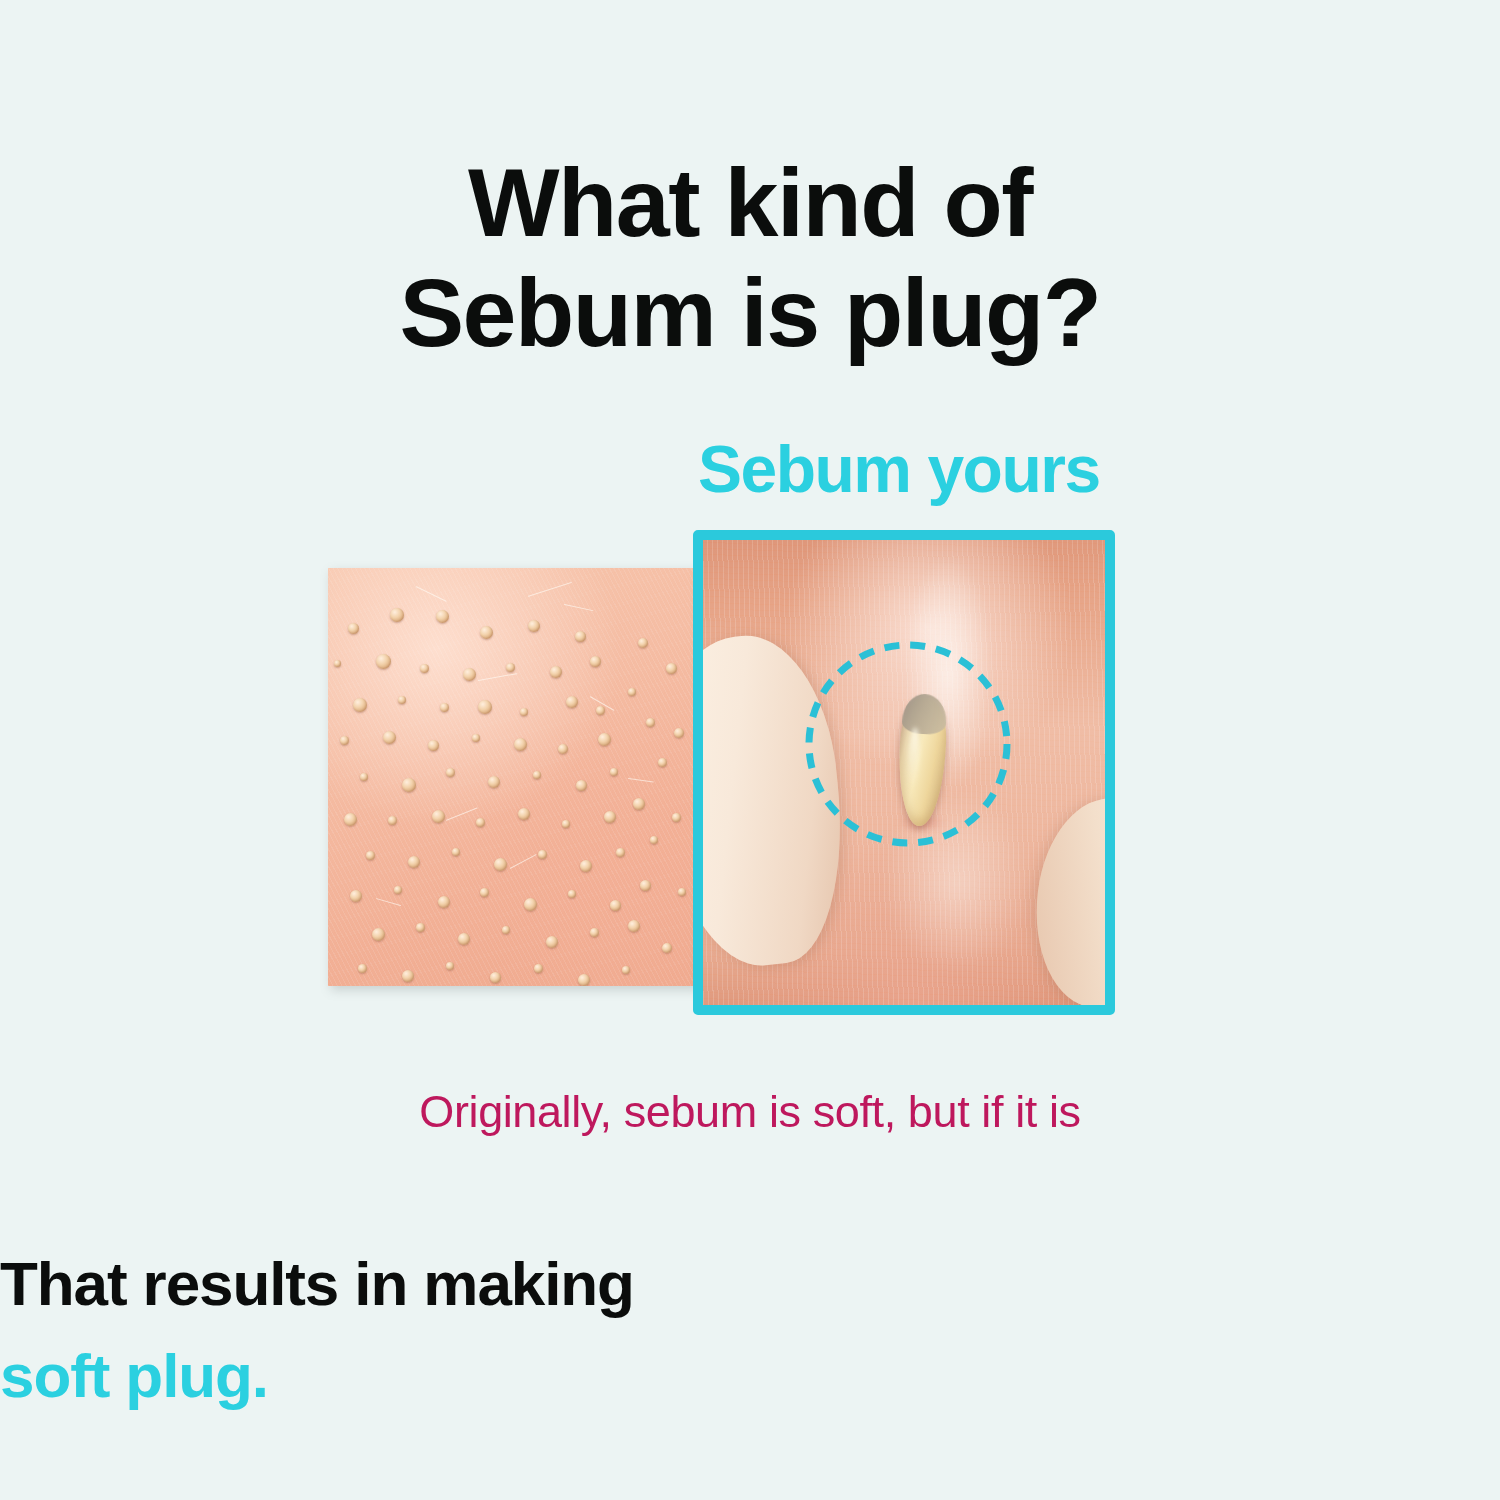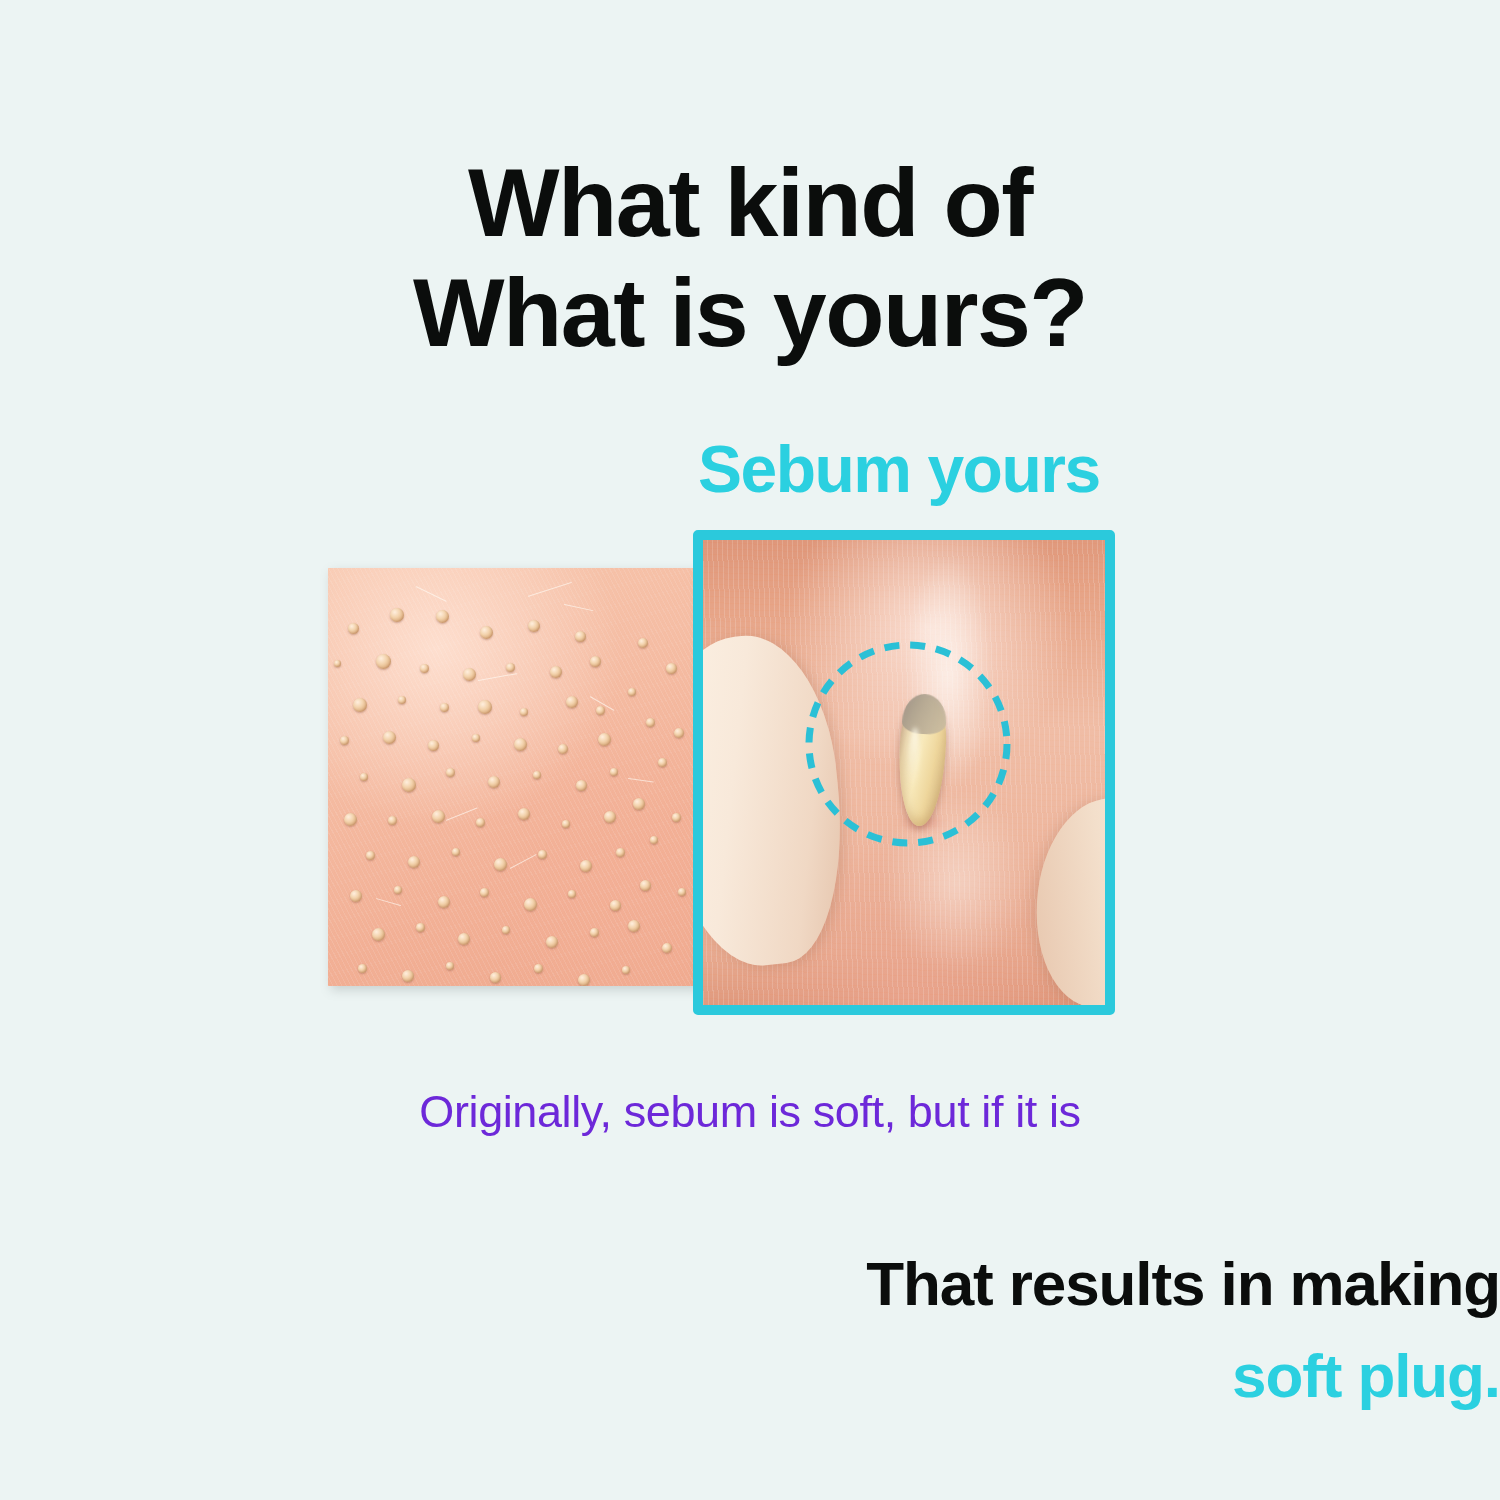--- a/index.html
+++ b/index.html
@@ -236,57 +236,57 @@
     height: 208px;
   }
 
   
   .body-copy {
     position: absolute;
     left: 0;
     top: 1076px;
     width: 1500px;
     text-align: center;
-    color: #6d28d9;
+    color: #be185d;
     font-size: 45px;
     font-weight: 400;
     line-height: 72px;
     letter-spacing: -0.4px;
   }
   .body-copy .bc-line { display: block; white-space: nowrap; }
   .hl-mark {
     background: #aaf4fb;
     font-weight: 700;
     padding: 3px 2px 5px 2px;
     box-decoration-break: clone;
   }
 
   
   .closing {
     position: absolute;
     left: 0;
     top: 1238px;
     width: 1500px;
-    text-align: right;
+    text-align: left;
     font-size: 62px;
     font-weight: 700;
     line-height: 92px;
     letter-spacing: -1.1px;
   }
   .closing .cl-dark { display: block; color: #0b0d0c; white-space: nowrap; }
   .closing .cl-cyan { display: block; color: #2bd0e0; white-space: nowrap; }
 </style>
 </head>
 <body>
 
 <div id="page">
 
   <div class="headline">
     <span class="hl-line">What kind of</span>
-    <span class="hl-line">What is yours?</span>
+    <span class="hl-line">Sebum is plug?</span>
   </div>
 
 
   <div class="label-plug">Sebum yours</div>
 
   <div class="photo-soft">
     <div class="soft-skin"></div>
     <div class="soft-grain"></div>
     <div id="bumps">
         <div class="bump" style="left:20px;top:55px;width:11px;height:11px;"></div>

